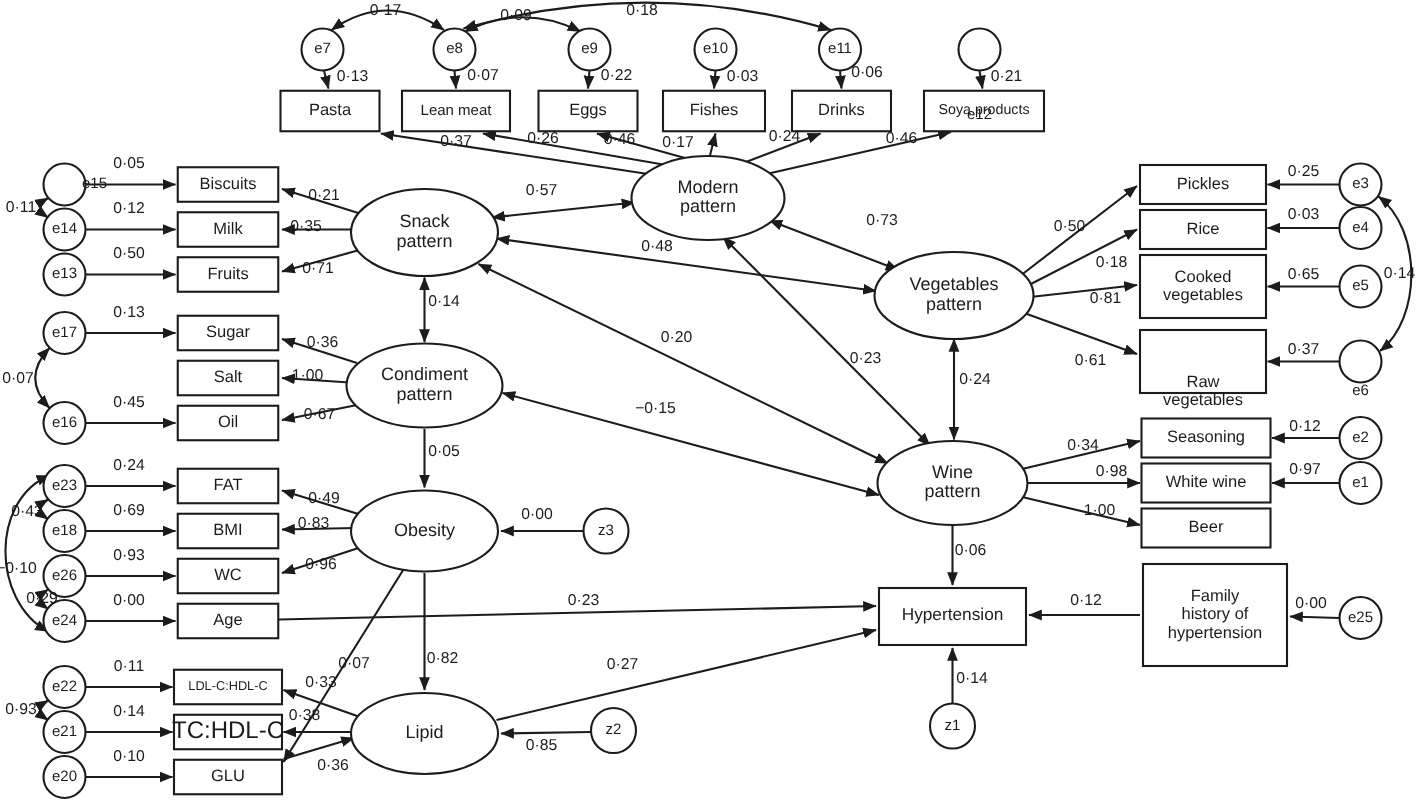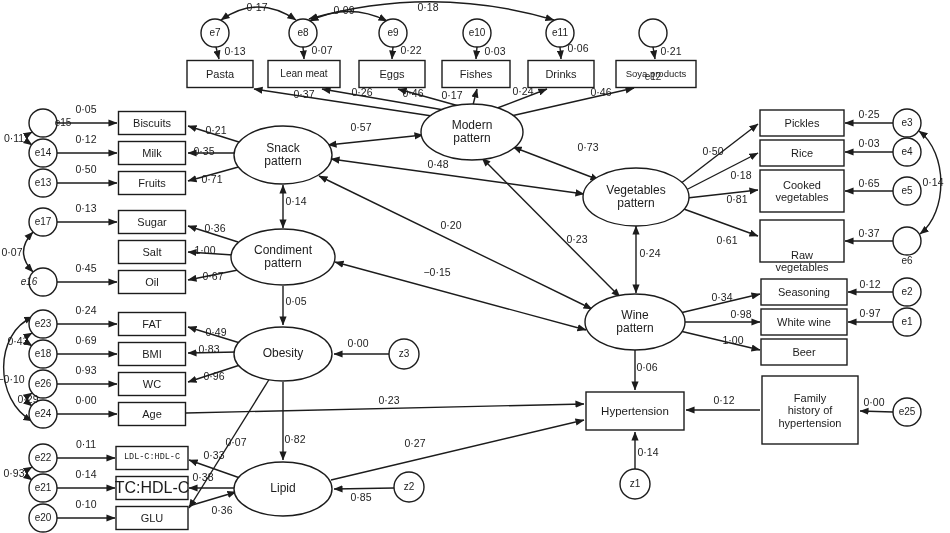--- a/index.html
+++ b/index.html
@@ -265,39 +265,39 @@
       <div class="nlabel box" data-name="pasta-label" style="left: 220px; top: 74px;">Pasta</div>
       <div class="nlabel box" data-name="leanmeat-label" style="left: 304px; top: 74px;">Lean meat</div>
       <div class="nlabel box" data-name="eggs-label" style="left: 392px; top: 74px;">Eggs</div>
       <div class="nlabel box" data-name="fishes-label" style="left: 476px; top: 74px;">Fishes</div>
       <div class="nlabel box" data-name="drinks-label" style="left: 561px; top: 74px;">Drinks</div>
       <div class="nlabel box" data-name="soya-label" style="left: 656px; top: 74px;">Soya products</div>
       <div class="nlabel circle" data-name="e15-label" style="left: 43px; top: 123px; padding-left: 40px;">e15</div>
       <div class="nlabel circle" data-name="e14-label" style="left: 43px; top: 153px;">e14</div>
       <div class="nlabel circle" data-name="e13-label" style="left: 43px; top: 183px;">e13</div>
       <div class="nlabel circle" data-name="e17-label" style="left: 43px; top: 222px;">e17</div>
-      <div class="nlabel circle" data-name="e16-label" style="left: 29px; top: 282px; font-style: italic;">e16</div>
+      <div class="nlabel circle" data-name="e16-label" style="left: 43px; top: 282px;">e16</div>
       <div class="nlabel circle" data-name="e23-label" style="left: 43px; top: 324px;">e23</div>
       <div class="nlabel circle" data-name="e18-label" style="left: 43px; top: 354px;">e18</div>
       <div class="nlabel circle" data-name="e26-label" style="left: 43px; top: 384px;">e26</div>
       <div class="nlabel circle" data-name="e24-label" style="left: 43px; top: 414px;">e24</div>
       <div class="nlabel circle" data-name="e22-label" style="left: 43px; top: 458px;">e22</div>
       <div class="nlabel circle" data-name="e21-label" style="left: 43px; top: 488px;">e21</div>
       <div class="nlabel circle" data-name="e20-label" style="left: 43px; top: 518px;">e20</div>
       <div class="nlabel box" data-name="biscuits-label" style="left: 152px; top: 123px;">Biscuits</div>
       <div class="nlabel box" data-name="milk-label" style="left: 152px; top: 153px;">Milk</div>
       <div class="nlabel box" data-name="fruits-label" style="left: 152px; top: 183px;">Fruits</div>
       <div class="nlabel box" data-name="sugar-label" style="left: 152px; top: 222px;">Sugar</div>
       <div class="nlabel box" data-name="salt-label" style="left: 152px; top: 252px;">Salt</div>
       <div class="nlabel box" data-name="oil-label" style="left: 152px; top: 282px;">Oil</div>
       <div class="nlabel box" data-name="fat-label" style="left: 152px; top: 324px;">FAT</div>
       <div class="nlabel box" data-name="bmi-label" style="left: 152px; top: 354px;">BMI</div>
       <div class="nlabel box" data-name="wc-label" style="left: 152px; top: 384px;">WC</div>
       <div class="nlabel box" data-name="age-label" style="left: 152px; top: 414px;">Age</div>
-      <div class="nlabel box" data-name="ldl-label" style="left: 152px; top: 458px; font-family: Liberation Mono, monospace;">LDL-C:HDL-C</div>
+      <div class="nlabel box" data-name="ldl-label" style="left: 152px; top: 458px;">LDL-C:HDL-C</div>
       <div class="nlabel box" data-name="tc-label" style="left: 152px; top: 488px;">TC:HDL-C</div>
       <div class="nlabel box" data-name="glu-label" style="left: 152px; top: 518px;">GLU</div>
       <div class="nlabel ellipse" data-name="modern-label" style="left: 472px; top: 132px;">Modern
 pattern</div>
       <div class="nlabel ellipse" data-name="snack-label" style="left: 283px; top: 155px;">Snack
 pattern</div>
       <div class="nlabel ellipse" data-name="vegetables-label" style="left: 636px; top: 197px;">Vegetables
 pattern</div>
       <div class="nlabel ellipse" data-name="wine-label" style="left: 635px; top: 322px;">Wine
 pattern</div>

